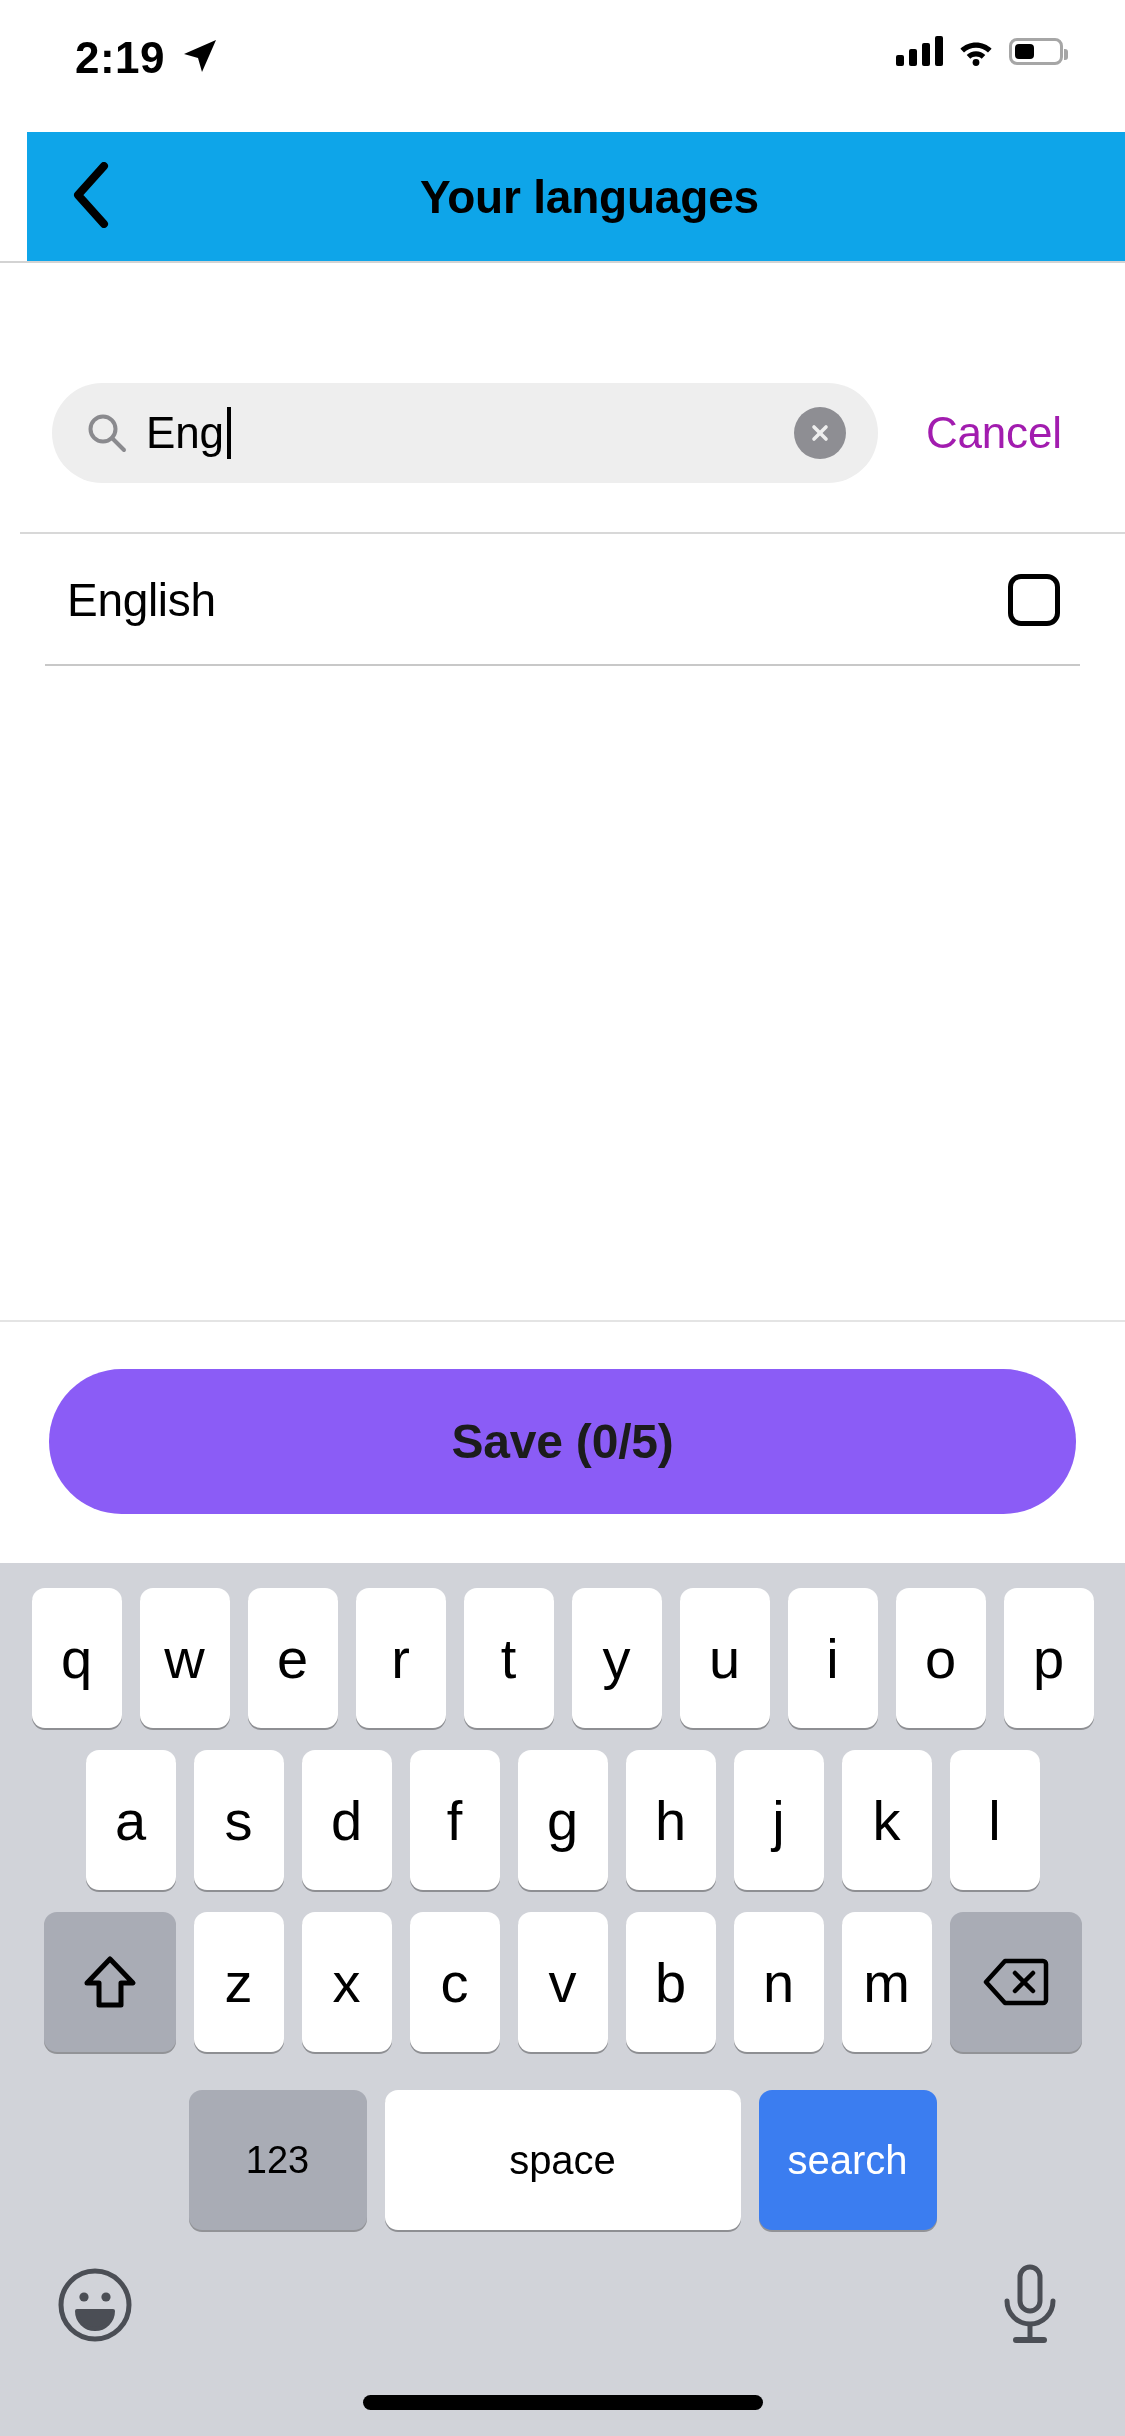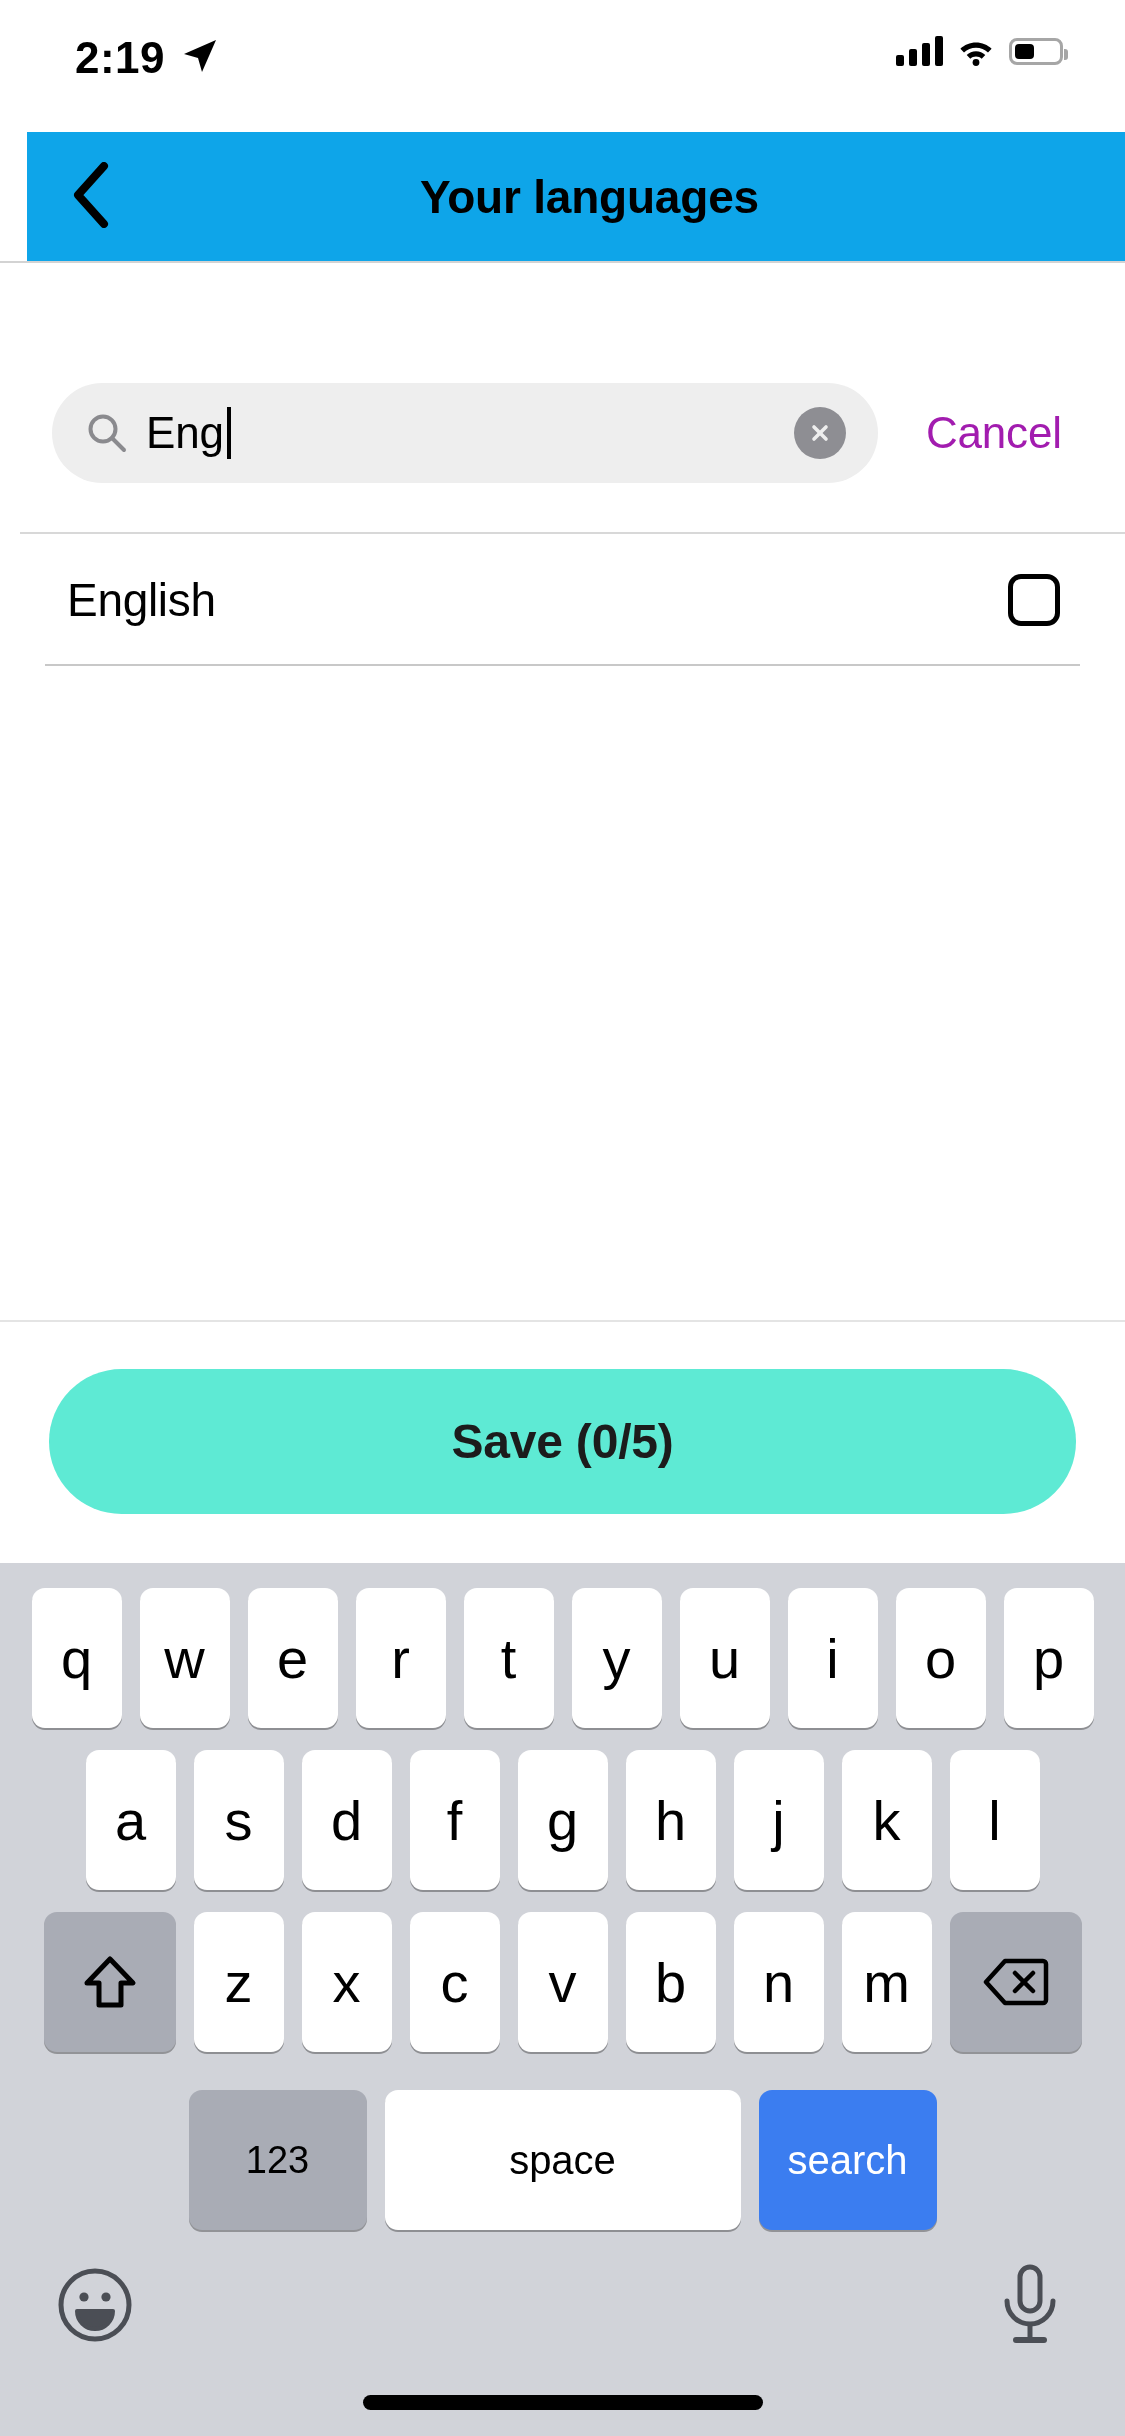--- a/index.html
+++ b/index.html
@@ -158,21 +158,21 @@
     background:#e4e4e4;
   }
   #footer {
     position:absolute; top:1322px; left:0;
     width:1125px; height:241px;
     background:#ffffff;
   }
   #save-button {
     position:absolute; left:49px; top:47px;
     width:1027px; height:145px;
-    background:#5eead4;
+    background:#8b5cf6;
     border-radius:74px; border:none;
     display:flex; align-items:center; justify-content:center;
     font-family:"Liberation Sans", sans-serif;
     font-size:48px; font-weight:700; color:#1c1c1c;
     letter-spacing:-0.2px;
   }
 
   
   #keyboard {
     position:absolute; top:1563px; left:0;

